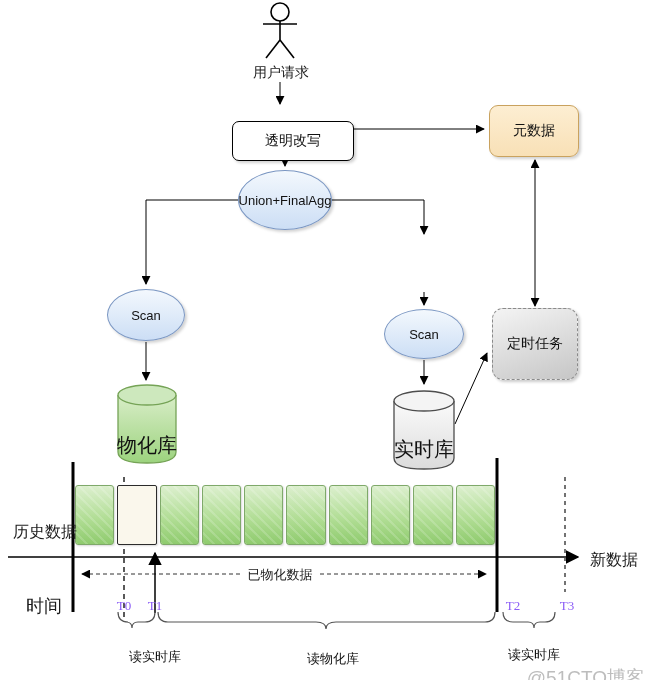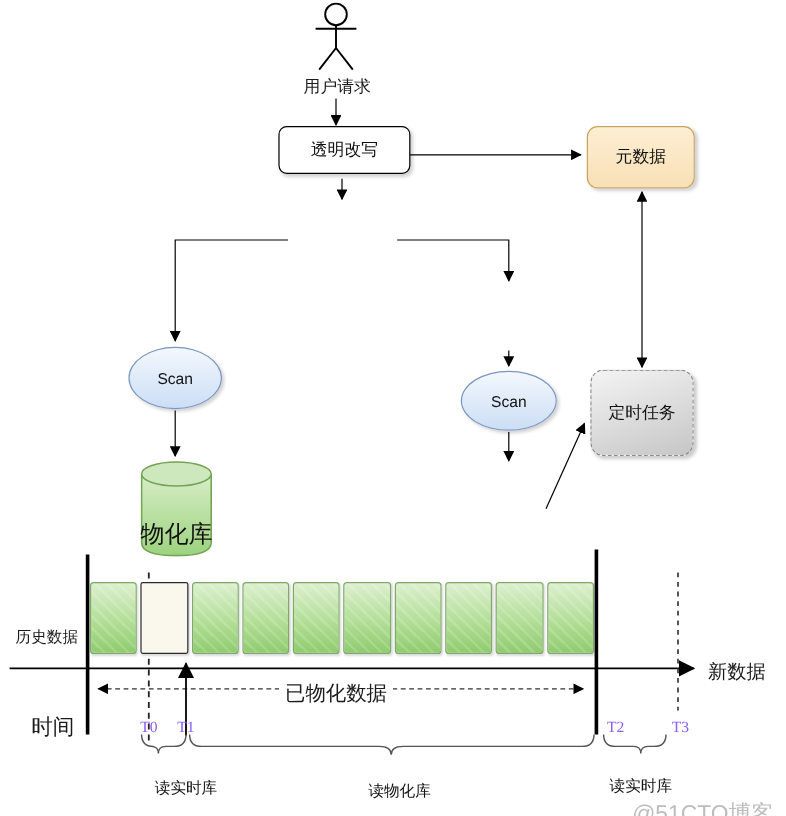--- a/index.html
+++ b/index.html
@@ -17,21 +17,21 @@
   .rect-task{background:linear-gradient(160deg,#F4F4F4,#C6C6C6);border:1.5px dashed #8a8a8a;
              border-radius:11px;box-shadow:2px 2px 3px rgba(0,0,0,0.2);}
   .ellipse{background:linear-gradient(180deg,#F3F8FD,#CCDEF5);border:1px solid #7A96C2;
            border-radius:50%;box-shadow:2px 2px 3px rgba(0,0,0,0.18);font-size:13px;}
   .cyl{position:absolute;z-index:2;}
   .cyl .cyl-label{position:absolute;left:0;width:100%;text-align:center;font-size:20px;color:#111;}
   .label{position:absolute;z-index:3;white-space:nowrap;}
   .lbl-center{transform:translateX(-50%);}
   .tick{font-size:13px;color:#8b5cf6;font-family:Liberation Serif, serif;}
   .seg-label{font-size:13px;color:#111;text-align:center;}
-  .range-label{font-size:17px;background:#fff;padding:0 5px;}
+  .range-label{font-size:13px;background:#fff;padding:0 5px;}
   .watermark{font-size:19px;color:#bdbdbd;margin-top:10px;}
   .blocks-row{position:absolute;left:75px;top:485px;width:420px;height:60px;
               display:flex;gap:3px;z-index:2;}
   .block{flex:1;border:1px solid #7FA96A;border-radius:3px;box-sizing:border-box;
          background:
            repeating-linear-gradient(45deg, rgba(255,255,255,0.16) 0 2px, rgba(255,255,255,0) 2px 7px),
            linear-gradient(180deg,#DCEFCE 0%,#B2DE96 55%,#8FCB6E 100%);
          box-shadow:1px 1px 2px rgba(0,0,0,0.15);}
   .block.white{background:#FAF7EC;border:1.5px solid #2b2b2b;border-radius:2px;}
 </style>
@@ -95,28 +95,31 @@
       <circle cx="280" cy="12" r="9" fill="#fff"></circle>
       <line x1="280" y1="21" x2="280" y2="40"></line>
       <line x1="263" y1="24" x2="297" y2="24"></line>
       <line x1="280" y1="40" x2="266" y2="58"></line>
       <line x1="280" y1="40" x2="294" y2="58"></line>
     </g>
   </svg>
 
   <div class="label lbl-center" style="left:281px;top:64px;font-size:14px;">用户请求</div>
 
-  <div class="node rect-plain" style="left:232px;top:105px;width:110px;height:40px;">
+  <div class="node rect-plain" style="left:232px;top:121px;width:122px;height:40px;">
     <span>透明改写</span>
   </div>
 
   <div class="node rect-meta" style="left:489px;top:105px;width:90px;height:52px;">
     <span>元数据</span>
   </div>
 
+  <div class="node ellipse" style="left:238px;top:170px;width:94px;height:60px;">
+    <span>Union+FinalAgg</span>
+  </div>
 
 
   <div class="node ellipse" style="left:107px;top:289px;width:78px;height:52px;">
     <span>Scan</span>
   </div>
 
   <div class="node ellipse" style="left:384px;top:309px;width:80px;height:50px;">
     <span>Scan</span>
   </div>
 
@@ -125,35 +128,42 @@
   </div>
 
   <div class="cyl" style="left:117px;top:384px;width:60px;height:80px;">
     <svg width="60" height="80" viewBox="0 0 60 80">
       <path d="M1,11 L1,68 Q1,79 30,79 Q59,79 59,68 L59,11" fill="url(#cylGreen)" stroke="#75A356" stroke-width="1.3"></path>
       <ellipse cx="30" cy="11" rx="29" ry="10" fill="#CDE8BD" stroke="#75A356" stroke-width="1.3"></ellipse>
     </svg>
     <span class="cyl-label" style="top:48px;">物化库</span>
   </div>
 
+  <div class="cyl" style="left:393px;top:390px;width:62px;height:80px;">
+    <svg width="62" height="80" viewBox="0 0 62 80">
+      <path d="M1,11 L1,68 Q1,79 31,79 Q61,79 61,68 L61,11" fill="url(#cylGray)" stroke="#4d4d4d" stroke-width="1.3"></path>
+      <ellipse cx="31" cy="11" rx="30" ry="10" fill="#F4F4F4" stroke="#4d4d4d" stroke-width="1.3"></ellipse>
+    </svg>
+    <span class="cyl-label" style="top:46px;">实时库</span>
+  </div>
 
   <div class="blocks-row">
       <div class="block"></div>
       <div class="block white"></div>
       <div class="block"></div>
       <div class="block"></div>
       <div class="block"></div>
       <div class="block"></div>
       <div class="block"></div>
       <div class="block"></div>
       <div class="block"></div>
       <div class="block"></div>
     </div>
 
-  <div class="label" style="left:13px;top:522px;font-size:13px;">历史数据</div>
+  <div class="label" style="left:13px;top:522px;font-size:16px;">历史数据</div>
 
   <div class="label" style="left:26px;top:594px;font-size:18px;">时间</div>
 
   <div class="label" style="left:590px;top:550px;font-size:16px;">新数据</div>
 
   <div class="label lbl-center range-label" style="left:280px;top:566px;">已物化数据</div>
 
   <div class="label lbl-center tick" style="left:124px;top:598px;">T0</div>
   <div class="label lbl-center tick" style="left:155px;top:598px;">T1</div>
   <div class="label lbl-center tick" style="left:513px;top:598px;">T2</div>

